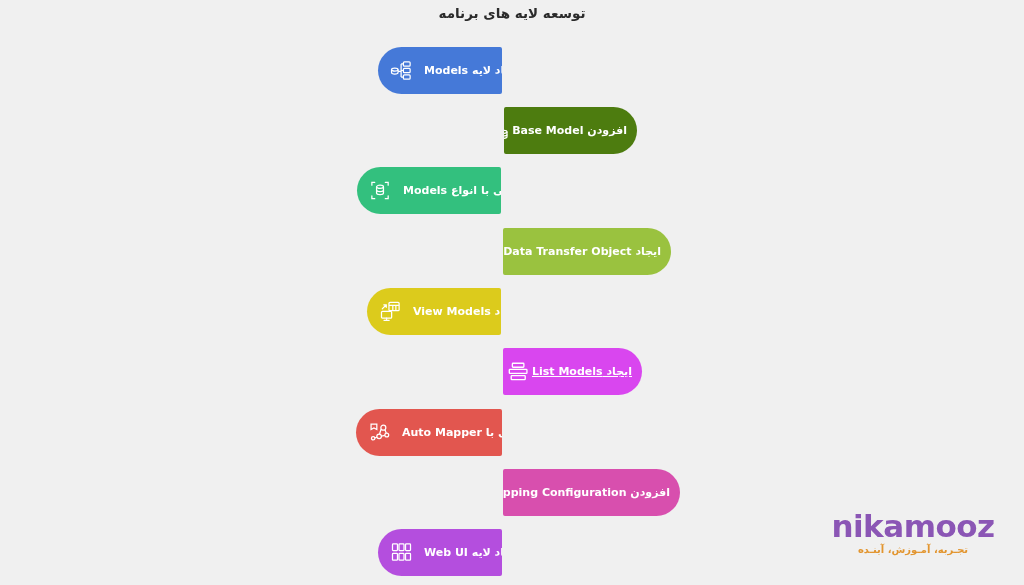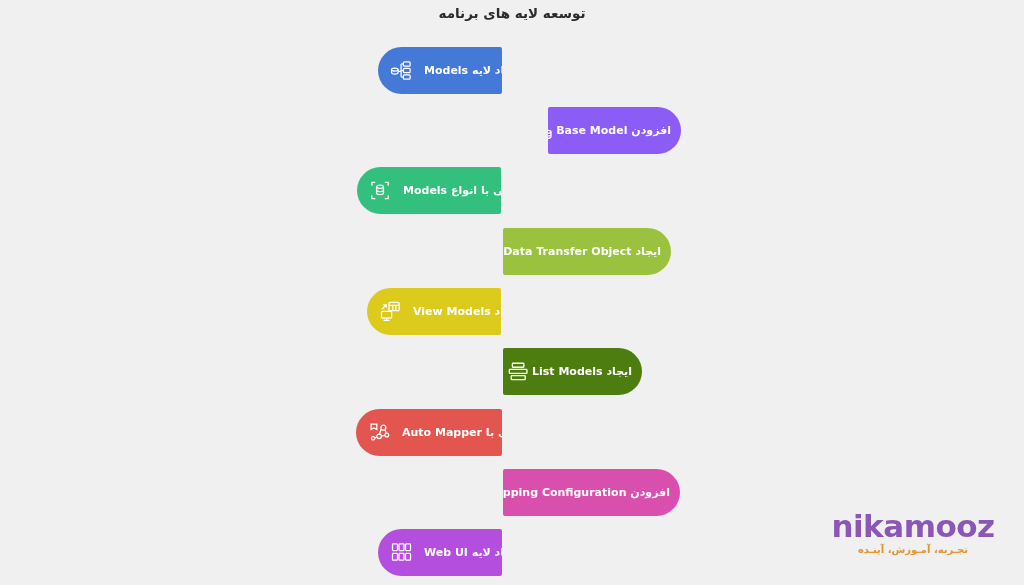--- a/index.html
+++ b/index.html
@@ -116,21 +116,21 @@
 
   <div id="bars">
       <div class="bar cap-left" style="left: 378px; top: 47px; width: 124px; background: rgb(69, 121, 216);">
         <span class="bar-label">ایجاد لایه Models</span>
         <span class="bar-icon">
           <svg viewBox="0 0 24 24" width="23" height="23" style="color:#fff">
             <use href="#ico-database-hierarchy-icon"></use>
           </svg>
         </span>
       </div>
-      <div class="bar cap-right" style="left: 504px; top: 107px; width: 133px; background: #8b5cf6; margin-left: 44px;">
+      <div class="bar cap-right" style="left: 504px; top: 107px; width: 133px; background: #4d7c0f;">
         <span class="bar-label">افزودن Base Model</span>
         <span class="bar-icon">
           <svg viewBox="0 0 24 24" width="23" height="23" style="color:#fff">
             <use href="#ico-table-database-icon"></use>
           </svg>
         </span>
       </div>
       <div class="bar cap-left" style="left: 357px; top: 167px; width: 144px; background: rgb(51, 192, 126);">
         <span class="bar-label">آشنایی با انواع Models</span>
         <span class="bar-icon">
@@ -144,21 +144,21 @@
         <span class="bar-icon"></span>
       </div>
       <div class="bar cap-left" style="left: 367px; top: 288px; width: 134px; background: rgb(220, 203, 28);">
         <span class="bar-label">ایجاد View Models</span>
         <span class="bar-icon">
           <svg viewBox="0 0 24 24" width="23" height="23" style="color:#fff">
             <use href="#ico-monitor-table-icon"></use>
           </svg>
         </span>
       </div>
-      <div class="bar cap-right" style="left: 503px; top: 348px; width: 139px; background: #4d7c0f;">
+      <div class="bar cap-right" style="left: 503px; top: 348px; width: 139px; background: #d946ef; text-decoration: underline;">
         <span class="bar-label">ایجاد List Models</span>
         <span class="bar-icon">
           <svg viewBox="0 0 24 24" width="23" height="23" style="color:#fff">
             <use href="#ico-list-stack-icon"></use>
           </svg>
         </span>
       </div>
       <div class="bar cap-left" style="left: 356px; top: 409px; width: 146px; background: rgb(226, 86, 79);">
         <span class="bar-label">آشنایی با Auto Mapper</span>
         <span class="bar-icon">

